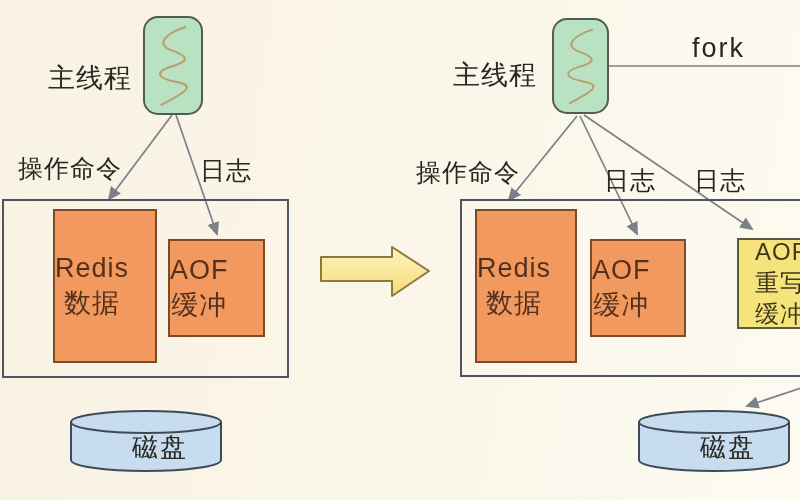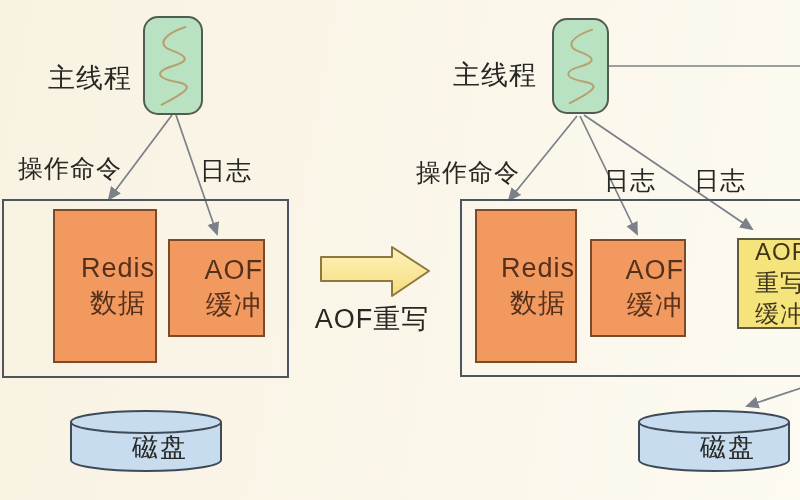--- a/index.html
+++ b/index.html
@@ -28,21 +28,21 @@
   }
   .thread-node svg{display:block;width:100%;height:100%;}
   .squiggle{fill:none;stroke:var(--squiggle);stroke-width:2.2;}
   .panel{
     border:2px solid var(--panel-border);
     box-sizing:border-box;
     background:transparent;
   }
   .databox{
     box-sizing:border-box;
-    display:flex;align-items:center;justify-content:flex-end;
+    display:flex;align-items:center;justify-content:flex-start;
     text-align:center;
     font-size:27px;
     line-height:1.3;
     letter-spacing:1px;
     color:var(--box-text);
     white-space:pre-line;
   }
   .orangebox{
     background:var(--orange-fill);
     border:2px solid var(--orange-border);
@@ -125,30 +125,30 @@
 缓冲</span></div>
 
   <div class="abs disk" style="left:70px;top:410px;">
     <svg width="152" height="64" viewBox="0 0 152 64">
       <path class="disk-shape" d="M1,12 L1,50 A75,11 0 0 0 151,50 L151,12"></path>
       <ellipse class="disk-shape" cx="76" cy="12" rx="75" ry="11"></ellipse>
     </svg>
     <div class="disk-label">磁盘</div>
   </div>
 
-  <div class="abs transition-label" style="left:297px;top:301px;width:150px;">AOF重写</div>
 
   <div class="abs label thread-label" style="left:453px;top:57px;">主线程</div>
 
   <div class="abs thread-node" style="left:552px;top:18px;width:57px;height:96px;">
     <svg viewBox="0 0 60 99">
       <path class="squiggle" d="M44,8 C20,16 12,27 28,33 S50,44 30,50 S12,63 33,67 S46,77 17,92"></path>
     </svg>
   </div>
 
+  <div class="abs label fork-label" style="left:692px;top:33px;">fork</div>
 
   <div class="abs label" style="left:416px;top:156px;">操作命令</div>
   <div class="abs label" style="left:604px;top:164px;">日志</div>
   <div class="abs label" style="left:694px;top:164px;">日志</div>
 
   <div class="abs panel" style="left:460px;top:199px;width:372px;height:178px;"></div>
 
   <div class="abs databox orangebox" style="left:475px;top:209px;width:102px;height:154px;"><span>Redis
 数据</span></div>
 

